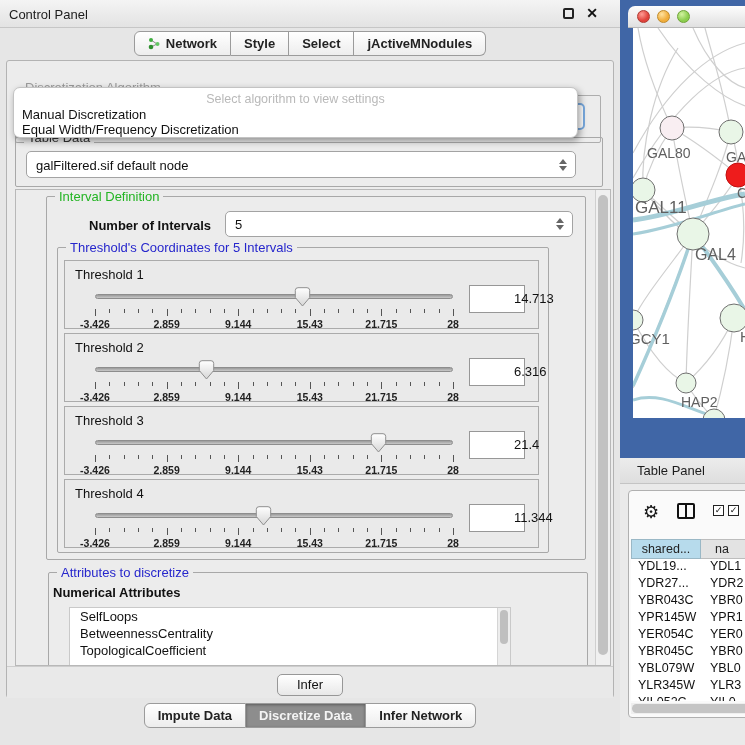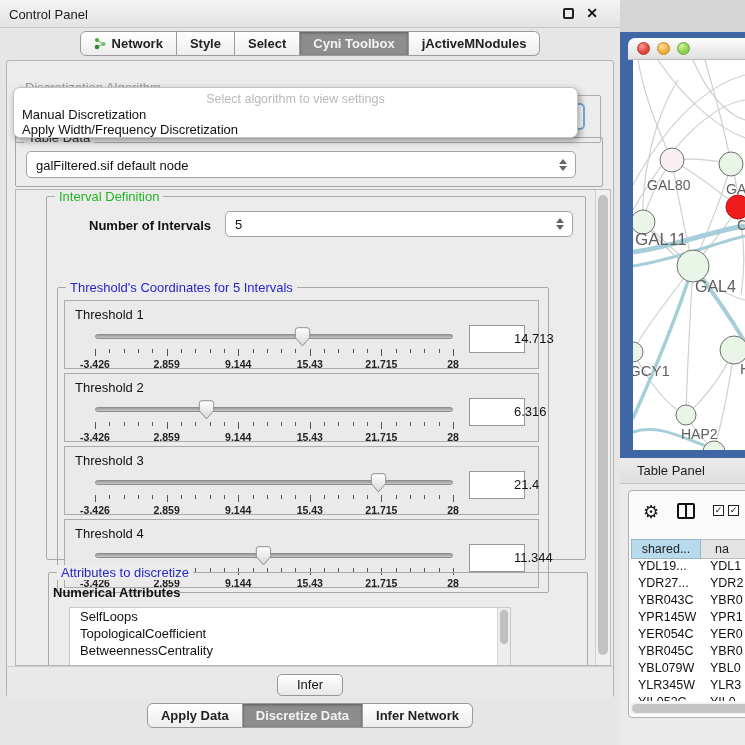--- a/index.html
+++ b/index.html
@@ -65,21 +65,21 @@
   
   .scrollarea { position:absolute; left:8px; top:128px; width:596px; height:477px;
     border:1px solid #b8b8b8; background:#ececec; overflow:hidden; }
   .vscroll { position:absolute; right:0; top:0; width:15px; height:100%;
     background:#f0f0f0; border-left:1px solid #cfcfcf; }
   .vscroll .thumb { position:absolute; left:2px; width:10px; background:#c2c2c2; border-radius:6px; }
 
   .interval-group { left:30px; top:6px; width:540px; height:364px; }
   .num-label { position:absolute; left:42px; top:21px; font-size:13px; font-weight:bold; color:#111; }
   .num-combo { left:178px; top:14px; width:348px; height:26px; }
-  .thresh-group { left:10px; top:50px; width:492px; height:306px;margin-top:40px; }
+  .thresh-group { left:10px; top:50px; width:492px; height:306px; }
 
   .threshold-block { position:absolute; left:6px; width:475px; height:69px;
     border:1px solid #ababab; background:#eaeaea; }
   .t-label { position:absolute; left:10px; top:6px; font-size:13px; font-weight:normal; color:#111; }
   .slider { position:absolute; left:30px; top:26px; width:358px; height:40px; }
   .track { position:absolute; left:0; right:0; top:7px; height:5px; border-radius:3px;
     background:linear-gradient(#9a9a9a,#c9c9c9); border:1px solid #8d8d8d; }
   .thumb-svg { position:absolute; top:0; width:17px; height:20px; margin-left:-8px; cursor:pointer; }
   .ticks { position:absolute; left:0; right:0; top:22px; height:8px; }
   .tick { position:absolute; top:0; width:1px; background:#555; }
@@ -100,21 +100,21 @@
     background:#ededed; border-left:1px solid #d5d5d5; }
   .list-scroll .thumb { position:absolute; left:2px; top:2px; width:8px; height:34px; background:#bfbfbf; border-radius:5px; }
 
   .apply-bar { position:absolute; left:0; top:605px; width:606px; height:32px;
     border-top:1px solid #cdcdcd; background:#e9e9e9; display:flex; justify-content:center; }
   .apply-btn { margin-top:7px; width:66px; height:22px; background:linear-gradient(#ffffff,#e8e8e8);
     border:1px solid #979797; border-radius:5px; font-size:13px; color:#111;
     text-align:center; line-height:20px; cursor:pointer; }
 
   
-  #mac-window { position:absolute; left:620px; top:0; width:125px; height:458px; background:#4066a6;margin-top:32px; }
+  #mac-window { position:absolute; left:620px; top:0; width:125px; height:458px; background:#4066a6; }
   .mac-titlebar { position:absolute; left:8px; top:6px; width:117px; height:22px;
     background:linear-gradient(#fdfdfd,#e0e0e0); border-radius:7px 0 0 0; border-bottom:1px solid #b8b8b8; }
   .light { position:absolute; top:4px; width:13px; height:13px; border-radius:50%; cursor:pointer; }
   .light.red    { left:9px;  background:radial-gradient(circle at 35% 30%, #ff9c94, #e0433b 60%); border:1px solid #b03830; }
   .light.yellow { left:29px; background:radial-gradient(circle at 35% 30%, #ffe2a0, #f0ad3c 60%); border:1px solid #c08a28; }
   .light.green  { left:49px; background:radial-gradient(circle at 35% 30%, #d2f2a0, #8cce4e 60%); border:1px solid #6da336; }
   .net-canvas { position:absolute; left:13px; top:28px; width:112px; height:390px; background:#fff; overflow:hidden; }
   .net-canvas svg { display:block; }
 
   
@@ -163,40 +163,37 @@
           <circle cx="9.5" cy="7" r="2" fill="#64c764"></circle>
         </svg>
         <span>Network</span>
       </div>
       <div class="seg">
           <span>Style</span>
         </div>
       <div class="seg">
           <span>Select</span>
         </div>
-      <div class="seg selected">
-          <span>Cyni Toolbox</span>
-        </div>
       <div class="seg">
           <span>jActiveMNodules</span>
         </div>
     </div>
 
     <div class="cp-main">
 
       <span class="algo-label">Discretization Algorithm</span>
       <div class="algo-group"></div>
       <div class="algo-combo">
         <span class="spinner"></span>
       </div>
 
       <div class="popup">
         <div class="popup-placeholder">Select algorithm to view settings</div>
         <div class="popup-opt1">Manual Discretization</div>
-        <div class="popup-opt2">Apply Width/Frequency Discretization</div>
+        <div class="popup-opt2">Equal Width/Frequency Discretization</div>
       </div>
 
       <div class="group tabledata-group">
         <span class="group-label lbl-dark">Table Data</span>
         <div class="combo td-combo">
           <span class="combo-text">galFiltered.sif default node</span>
           <span class="spinner"></span>
         </div>
       </div>
 
@@ -421,41 +418,41 @@
               <div class="value-box">11.344</div>
             </div>
           </div>
         </div>
 
         <div class="group attributes-group">
           <span class="group-label lbl-blue">Attributes to discretize</span>
           <span class="attr-subtitle">Numerical Attributes</span>
           <div class="attr-list">
             <div class="attr-item">SelfLoops</div>
+            <div class="attr-item">BetweennessCentrality</div>
             <div class="attr-item">TopologicalCoefficient</div>
-            <div class="attr-item">BetweennessCentrality</div>
             <div class="list-scroll">
                 <div class="thumb"></div>
               </div>
           </div>
         </div>
 
         <div class="vscroll">
           <div class="thumb" style="top:5px; height:460px;"></div>
         </div>
       </div>
 
       <div class="apply-bar">
         <div class="apply-btn">Infer</div>
       </div>
     </div>
 
     <div class="seg-bar" style="top:703px;">
       <div class="seg">
-          <span>Apply Data</span>
+          <span>Impute Data</span>
         </div>
       <div class="seg selected">
           <span>Discretize Data</span>
         </div>
       <div class="seg">
           <span>Infer Network</span>
         </div>
     </div>
   </div>
 

